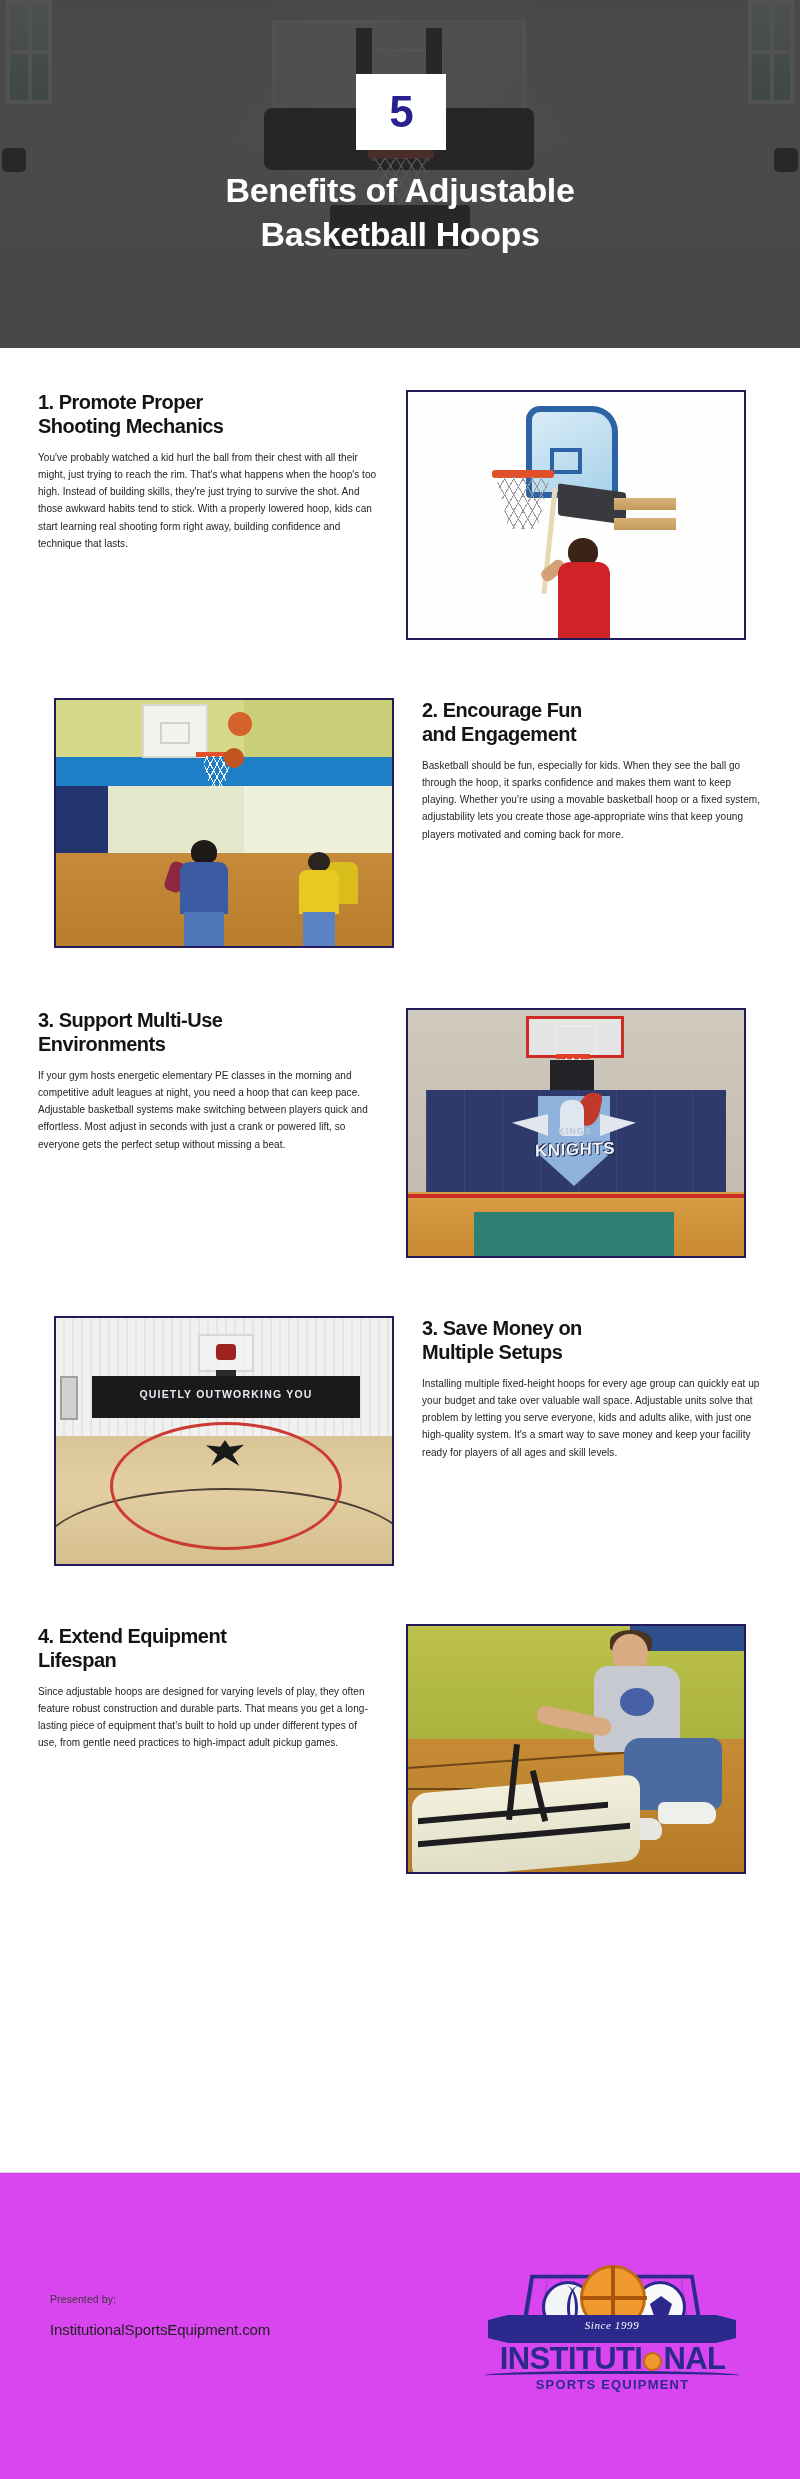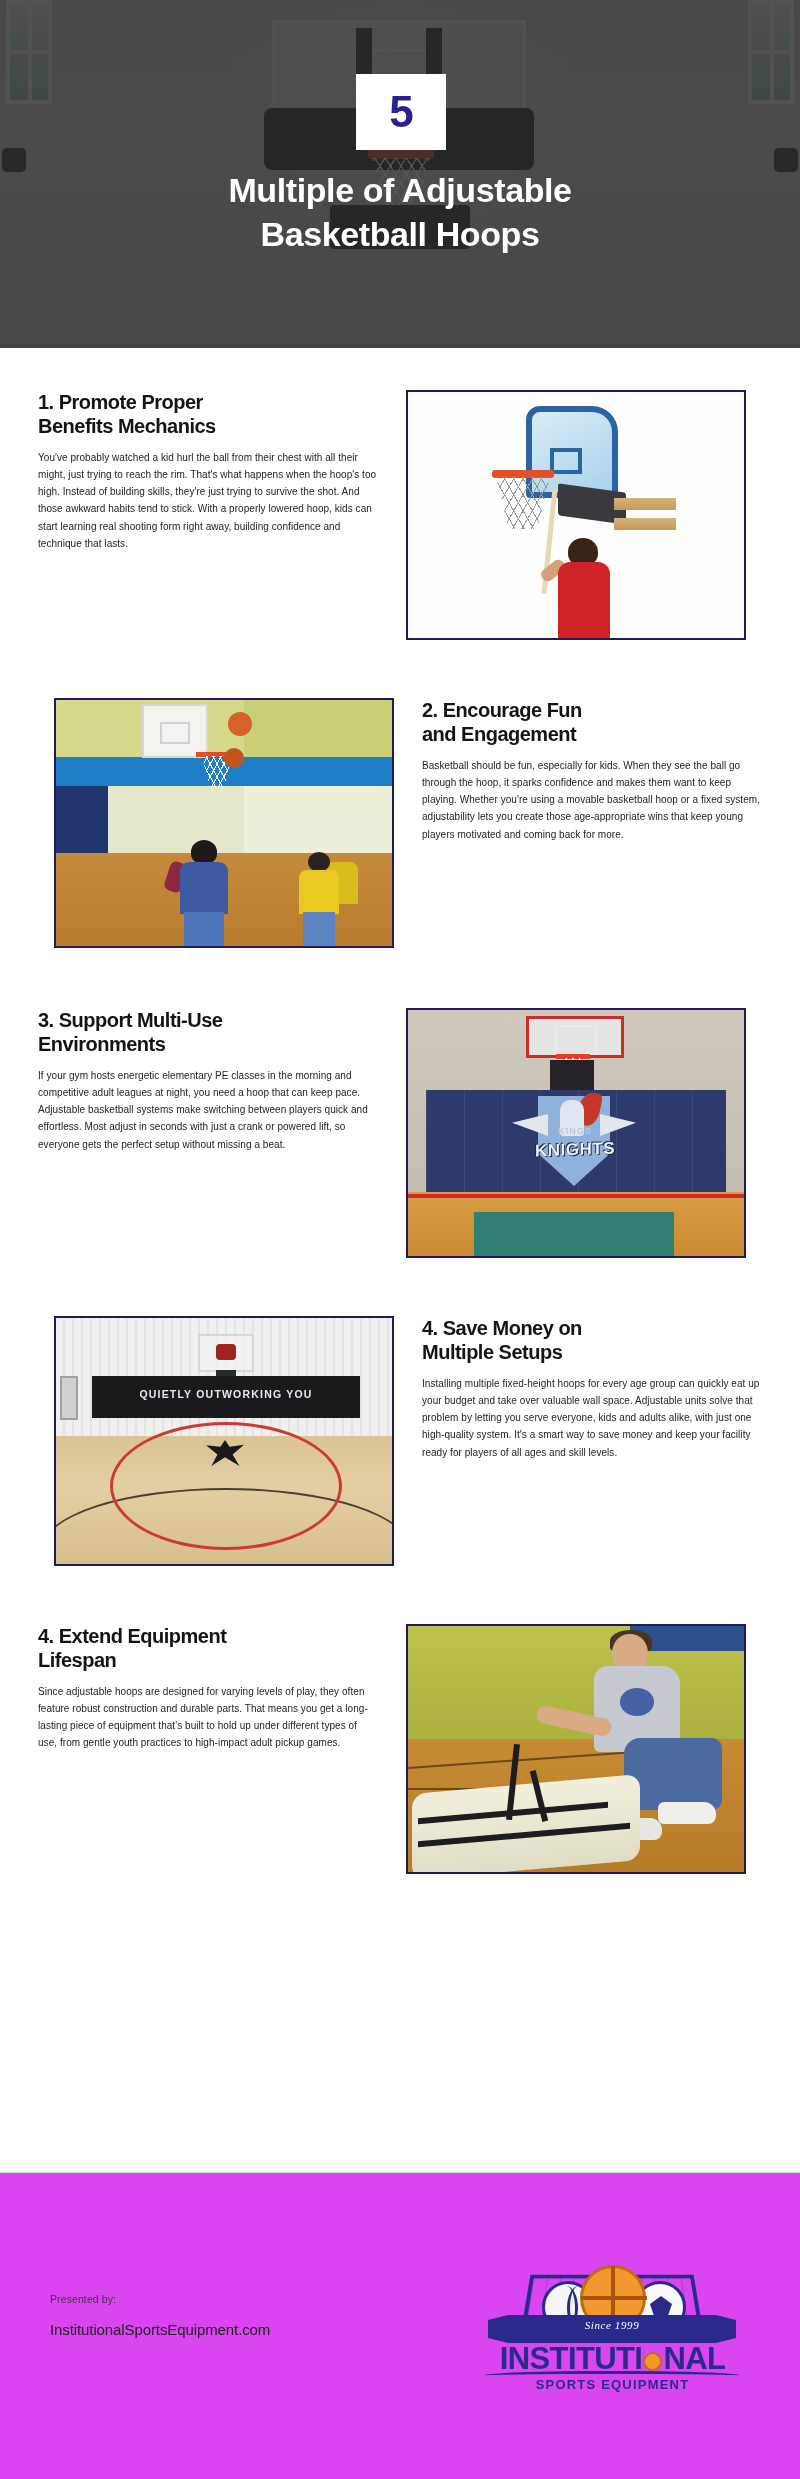--- a/index.html
+++ b/index.html
@@ -432,33 +432,33 @@
     <div class="rim"></div>
     <div class="net"></div>
     <div class="mount"></div>
   </div>
   <div class="header-overlay"></div>
   <div class="header-content">
     <div class="badge-five">
       <span>5</span>
     </div>
     <div class="header-title">
-      <div>Multiple of Adjustable</div>
+      <div>Benefits of Adjustable</div>
       <div>Basketball Hoops</div>
     </div>
   </div>
 </div>
 
 <div class="sections">
 
   <div class="section img-right" style="padding-top:42px;">
     <div class="col-text">
       <div class="sec-title">
         <div>1. Promote Proper</div>
-        <div>Benefits Mechanics</div>
+        <div>Shooting Mechanics</div>
       </div>
       <div class="sec-body">You've probably watched a kid hurl the ball from their chest with all their might, just trying to reach the rim. That's what happens when the hoop's too high. Instead of building skills, they're just trying to survive the shot. And those awkward habits tend to stick.  With a properly lowered hoop, kids can start learning real shooting form right away, building confidence and technique that lasts.</div>
     </div>
     <div class="col-img">
       <div class="photo p1">
         <div class="board">
           <div class="board-sq"></div>
         </div>
         <div class="rim1"></div>
         <div class="net1"></div>
@@ -537,21 +537,21 @@
         <div class="floor3"></div>
         <div class="key3"></div>
         <div class="redline"></div>
       </div>
     </div>
   </div>
 
   <div class="section img-left" style="padding-top:58px;">
     <div class="col-text">
       <div class="sec-title">
-        <div>4. Save Money on</div>
+        <div>3. Save Money on</div>
         <div>Multiple Setups</div>
       </div>
       <div class="sec-body">Installing multiple fixed-height hoops for every age group can quickly eat up your budget and take over valuable wall space. Adjustable units solve that problem by letting you serve everyone, kids and adults alike, with just one high-quality system. It's a smart way to save money and keep your facility ready for players of all ages and skill levels.</div>
     </div>
     <div class="col-img">
       <div class="photo p4">
         <div class="wall4"></div>
         <div class="door4"></div>
         <div class="bb4"></div>
         <div class="bull"></div>
@@ -565,21 +565,21 @@
       </div>
     </div>
   </div>
 
   <div class="section img-right" style="padding-top:58px; padding-bottom:70px;">
     <div class="col-text">
       <div class="sec-title">
         <div>4. Extend Equipment</div>
         <div>Lifespan</div>
       </div>
-      <div class="sec-body">Since adjustable hoops are designed for varying levels of play, they often feature robust construction and durable parts. That means you get a long-lasting piece of equipment that's built to hold up under different types of use, from gentle youth practices to high-impact adult pickup games.</div>
+      <div class="sec-body">Since adjustable hoops are designed for varying levels of play, they often feature robust construction and durable parts. That means you get a long-lasting piece of equipment that's built to hold up under different types of use, from gentle need practices to high-impact adult pickup games.</div>
     </div>
     <div class="col-img">
       <div class="photo p5">
         <div class="wall5"></div>
         <div class="stripe5"></div>
         <div class="floor5"></div>
         <div class="line5"></div>
         <div class="line5b"></div>
         <div class="hair5"></div>
         <div class="head5"></div>

